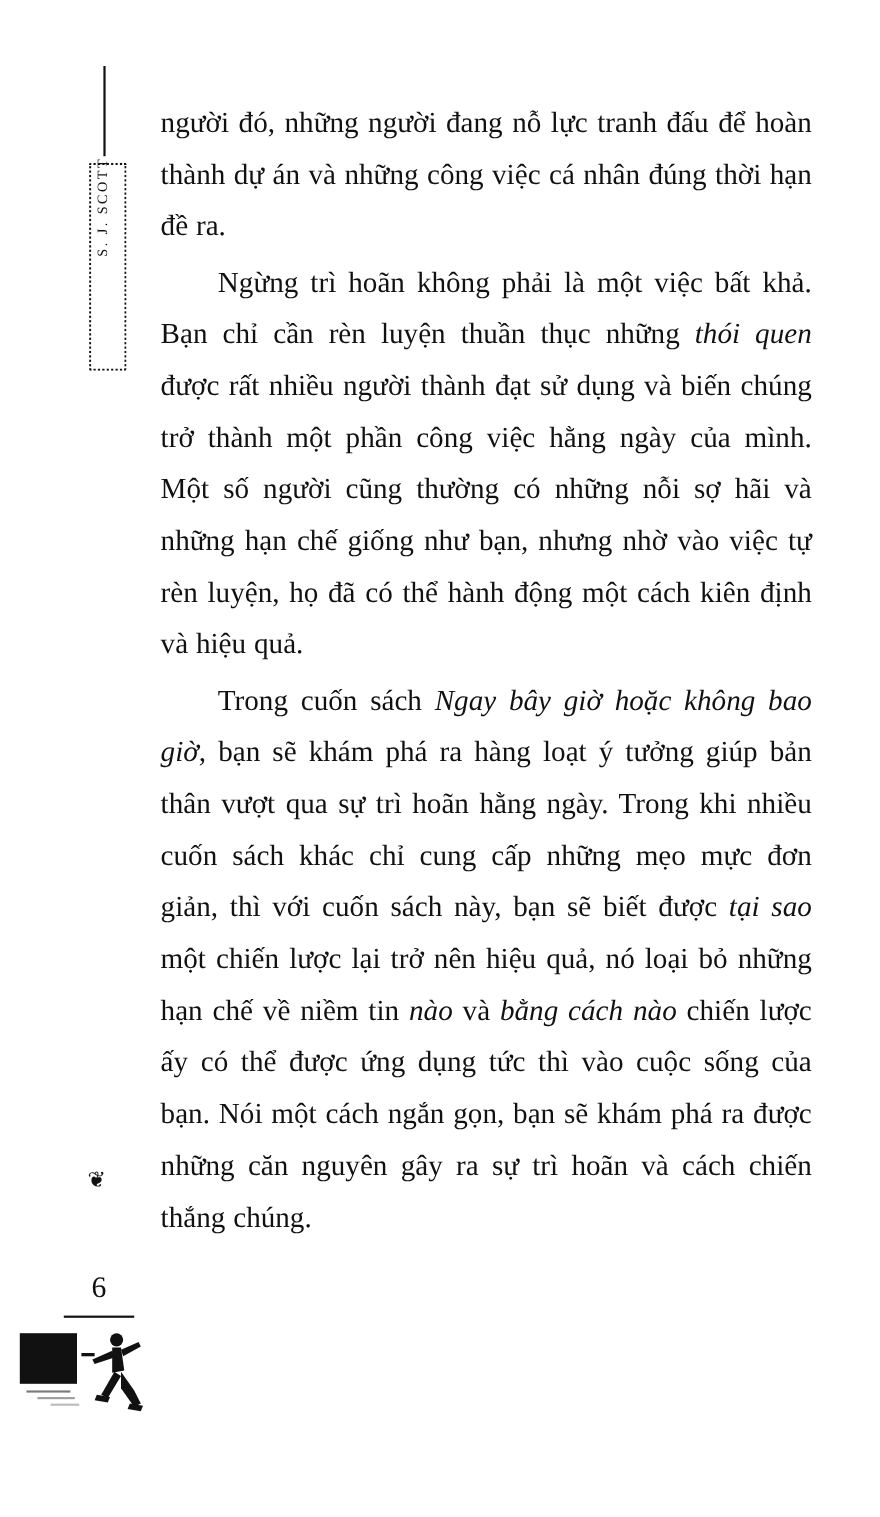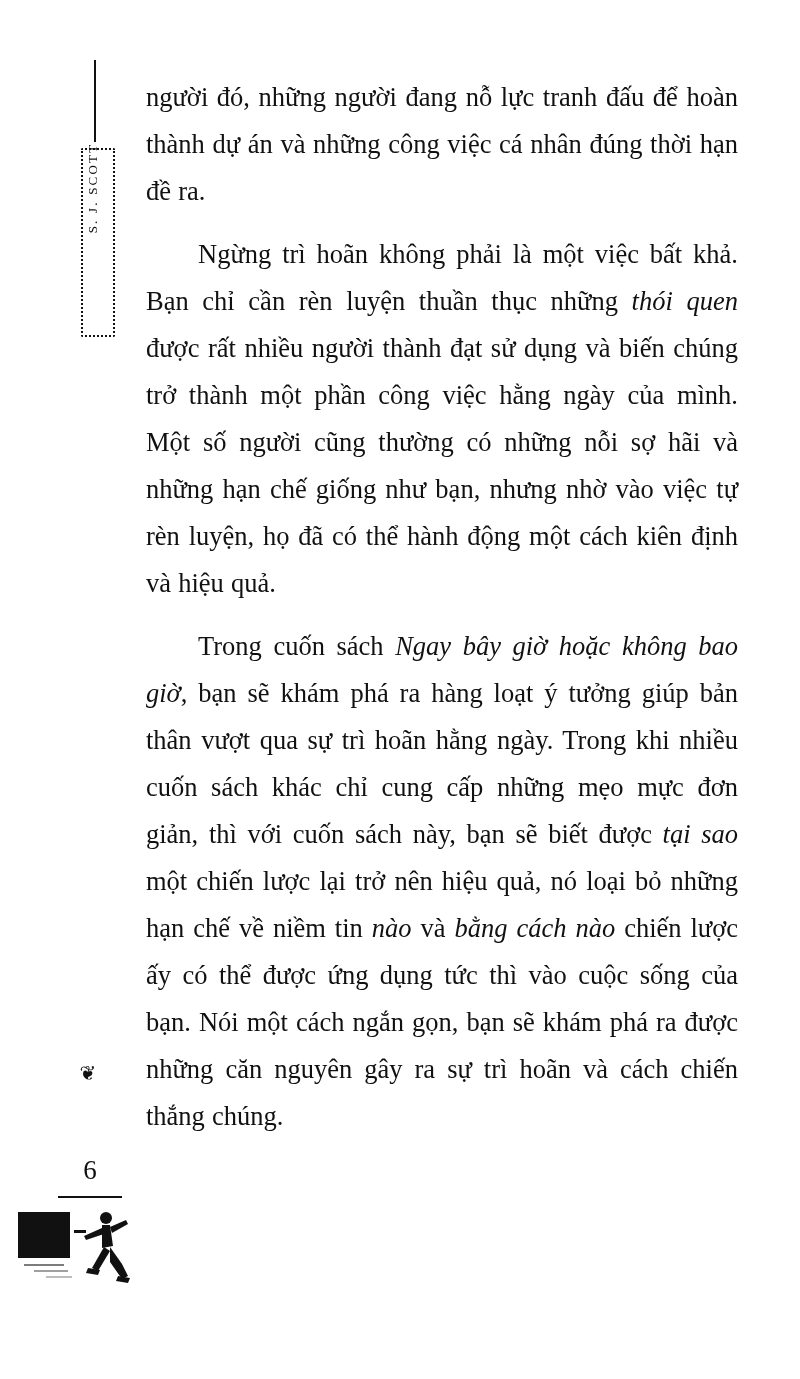--- a/index.html
+++ b/index.html
@@ -54,34 +54,34 @@
     letter-spacing: 2.2px;
     font-weight: 400;
     color: #111111;
     white-space: nowrap;
   }
 
   
   .text-column {
     position: absolute;
     left: 146px;
-    top: 74px;
+    top: 88px;
     width: 592px;
   }
   .para {
     margin: 0 0 0 0;
     font-size: 26.5px;
     line-height: 47px;
     text-align: justify;
     text-justify: inter-word;
     color: #111111;
     word-spacing: 0.5px;
   }
   .para + .para {
-    margin-top: 16px;
+    margin-top: 4px;
   }
   .para.indent {
     text-indent: 52px;
   }
   .para em {
     font-style: italic;
   }
 
   
   .ornament {

